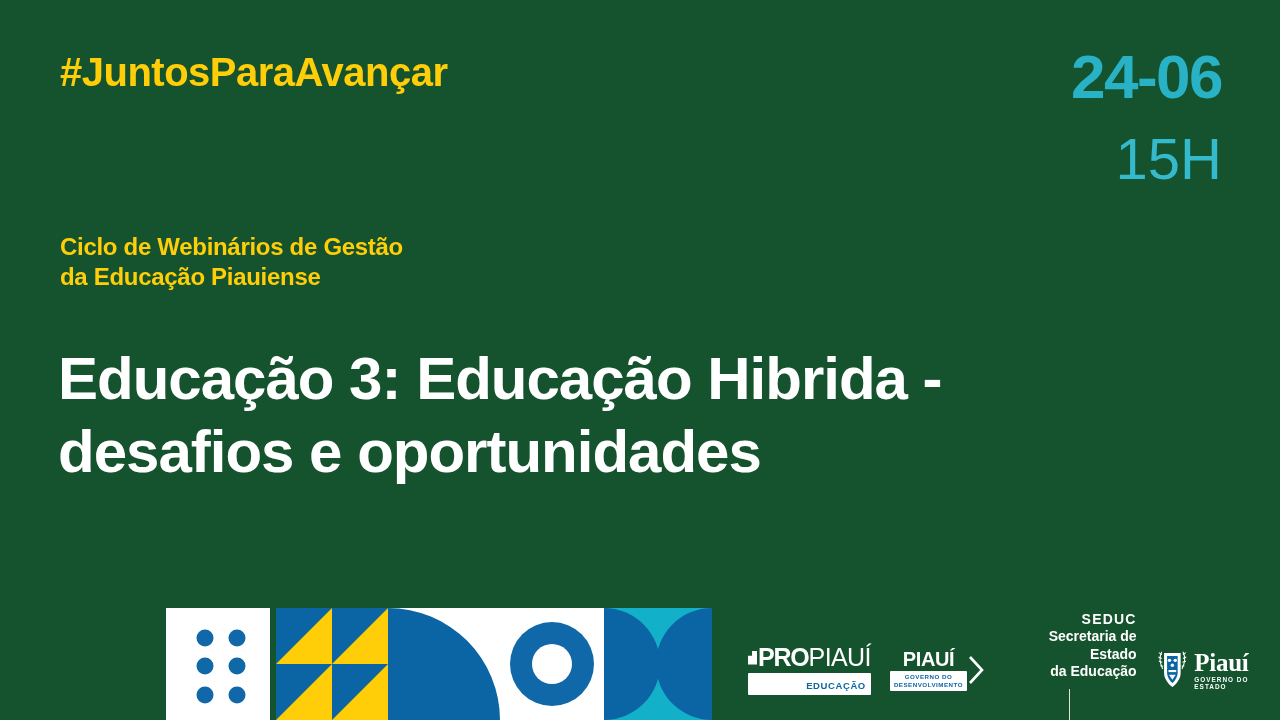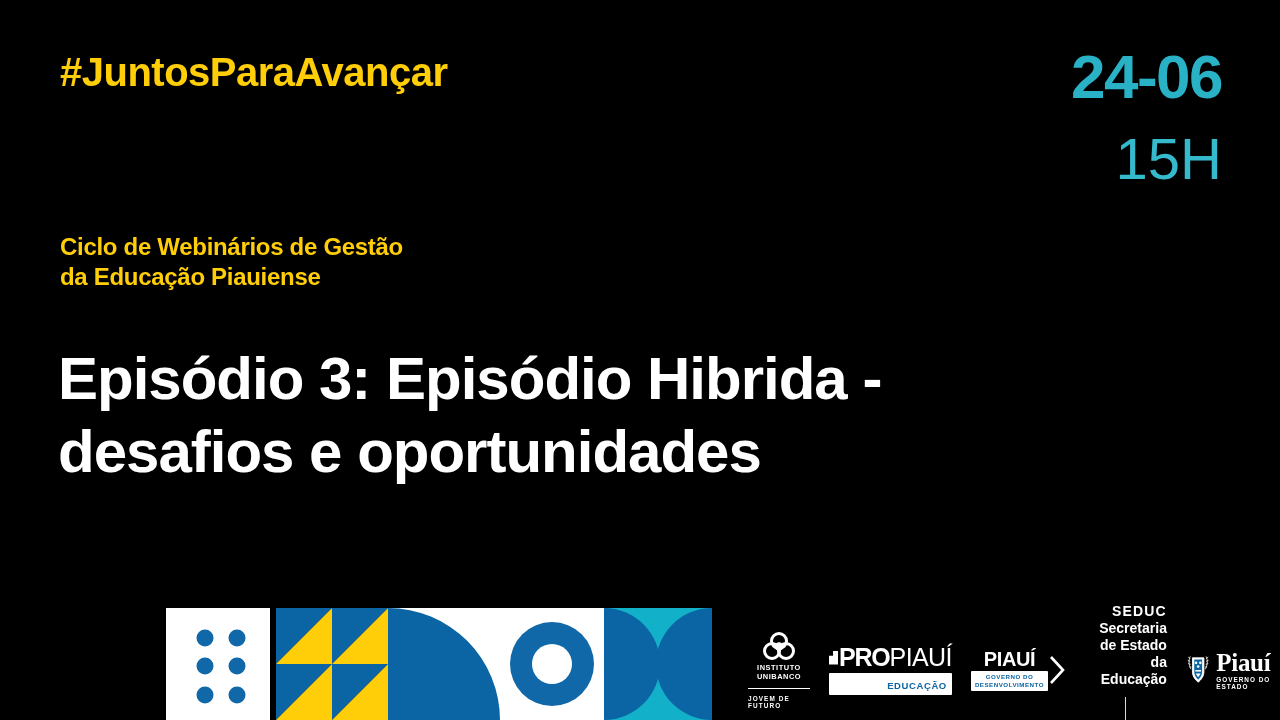--- a/index.html
+++ b/index.html
@@ -12,21 +12,21 @@
     height: 720px;
     overflow: hidden;
     font-family: "Liberation Sans", sans-serif;
     position: relative;
   }
   #stage {
     position: absolute;
     left: 0; top: 0;
     width: 1280px;
     height: 720px;
-    background: #000000;
+    background: #14532d;
     overflow: hidden;
   }
 
   
   .hashtag {
     position: absolute;
     left: 60px;
     top: 52px;
     font-size: 40px;
     font-weight: 700;
@@ -266,21 +266,21 @@
     <span class="date-main">24-06</span>
     <span class="date-time">15H</span>
   </div>
 
   <div class="series">
     <span>Ciclo de Webinários de Gestão</span>
     <span>da Educação Piauiense</span>
   </div>
 
   <div class="title">
-    <span>Episódio 3: Episódio Hibrida -</span>
+    <span>Educação 3: Educação Hibrida -</span>
     <span>desafios e oportunidades</span>
   </div>
 
   <div class="graphic">
     <svg viewBox="0 0 546 112" width="546" height="112">
 
       <g>
         <rect x="0" y="0" width="104" height="112" fill="#FFFFFF"></rect>
         <circle cx="39" cy="30" r="8.5" fill="#1068A8"></circle>
         <circle cx="71" cy="30" r="8.5" fill="#1068A8"></circle>
@@ -316,36 +316,20 @@
       <g>
         <rect x="438" y="0" width="108" height="112" fill="#12B0C9"></rect>
         <path d="M 438 0 L 438 112 A 56 56 0 0 0 438 0 Z" fill="#0B65A4"></path>
         <path d="M 546 0 L 546 112 A 56 56 0 0 1 546 0 Z" fill="#0B65A4"></path>
       </g>
     </svg>
   </div>
 
   <div class="logos">
 
-    <div class="logo-unit iu">
-      <svg width="34" height="30" viewBox="0 0 34 30">
-        <g fill="none" stroke="#ffffff" stroke-width="3">
-          <circle cx="17" cy="10" r="7.5"></circle>
-          <circle cx="10" cy="20" r="7.5"></circle>
-          <circle cx="24" cy="20" r="7.5"></circle>
-        </g>
-        <circle cx="17" cy="15.5" r="4.2" fill="#ffffff"></circle>
-      </svg>
-      <div class="iu-name">
-        <span>INSTITUTO</span><br>
-        <span>UNIBANCO</span>
-      </div>
-      <div class="iu-rule"></div>
-      <div class="iu-tag">JOVEM DE FUTURO</div>
-    </div>
 
     <div class="logo-unit pro">
       <div class="pro-top">
         <span class="pro-mark"></span>
         <span class="pro-bold">PRO</span>
         <span class="pro-light">PIAUÍ</span>
       </div>
       <div class="pro-bar">
         <span class="pro-bar-text">EDUCAÇÃO</span>
       </div>

